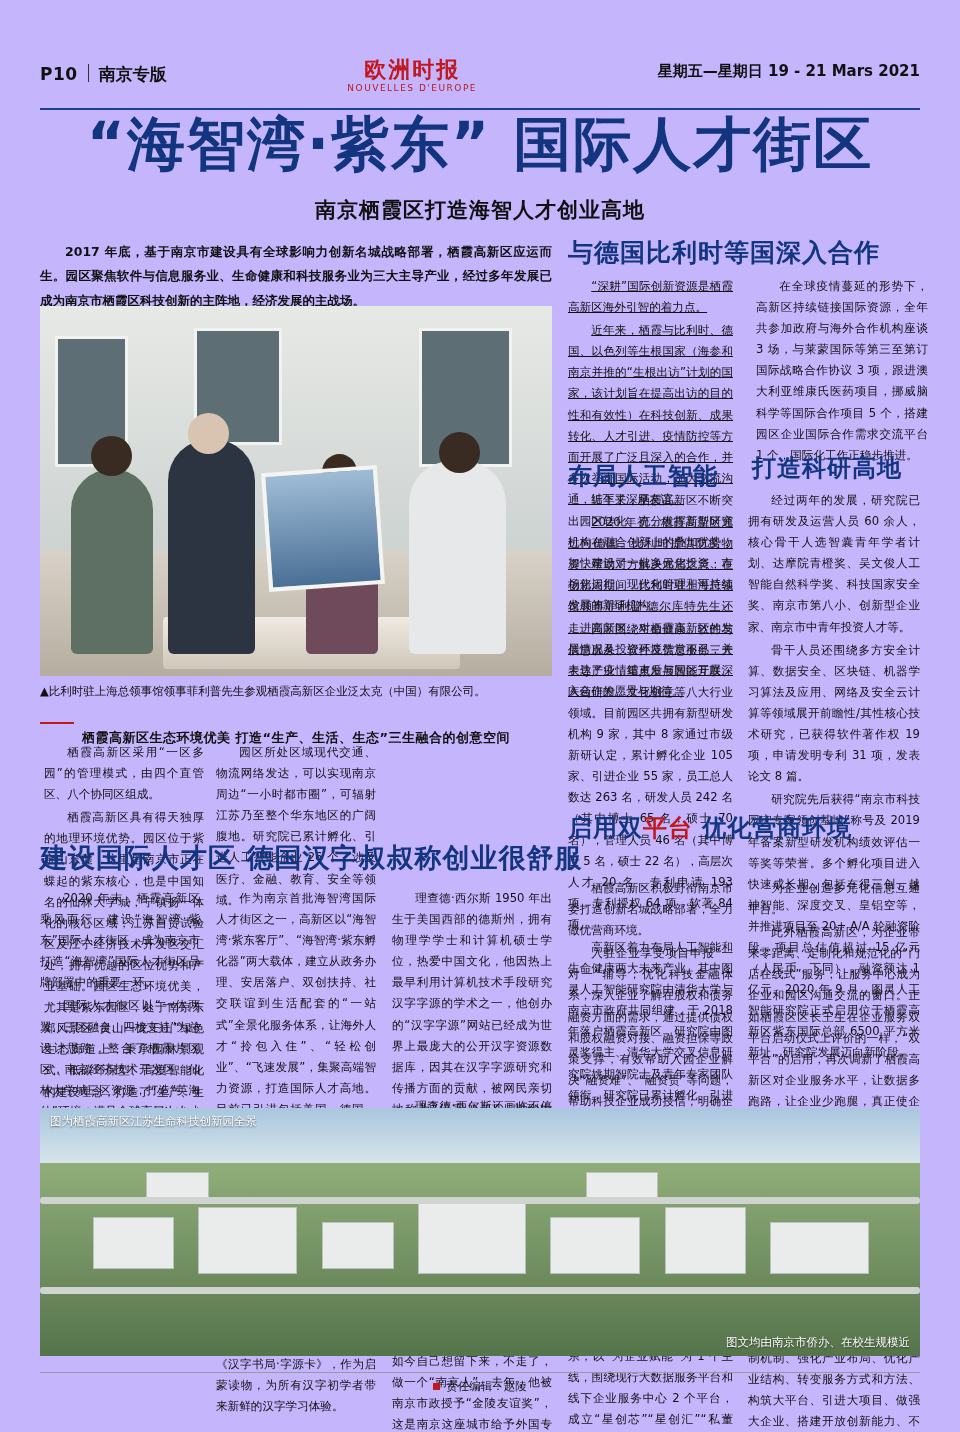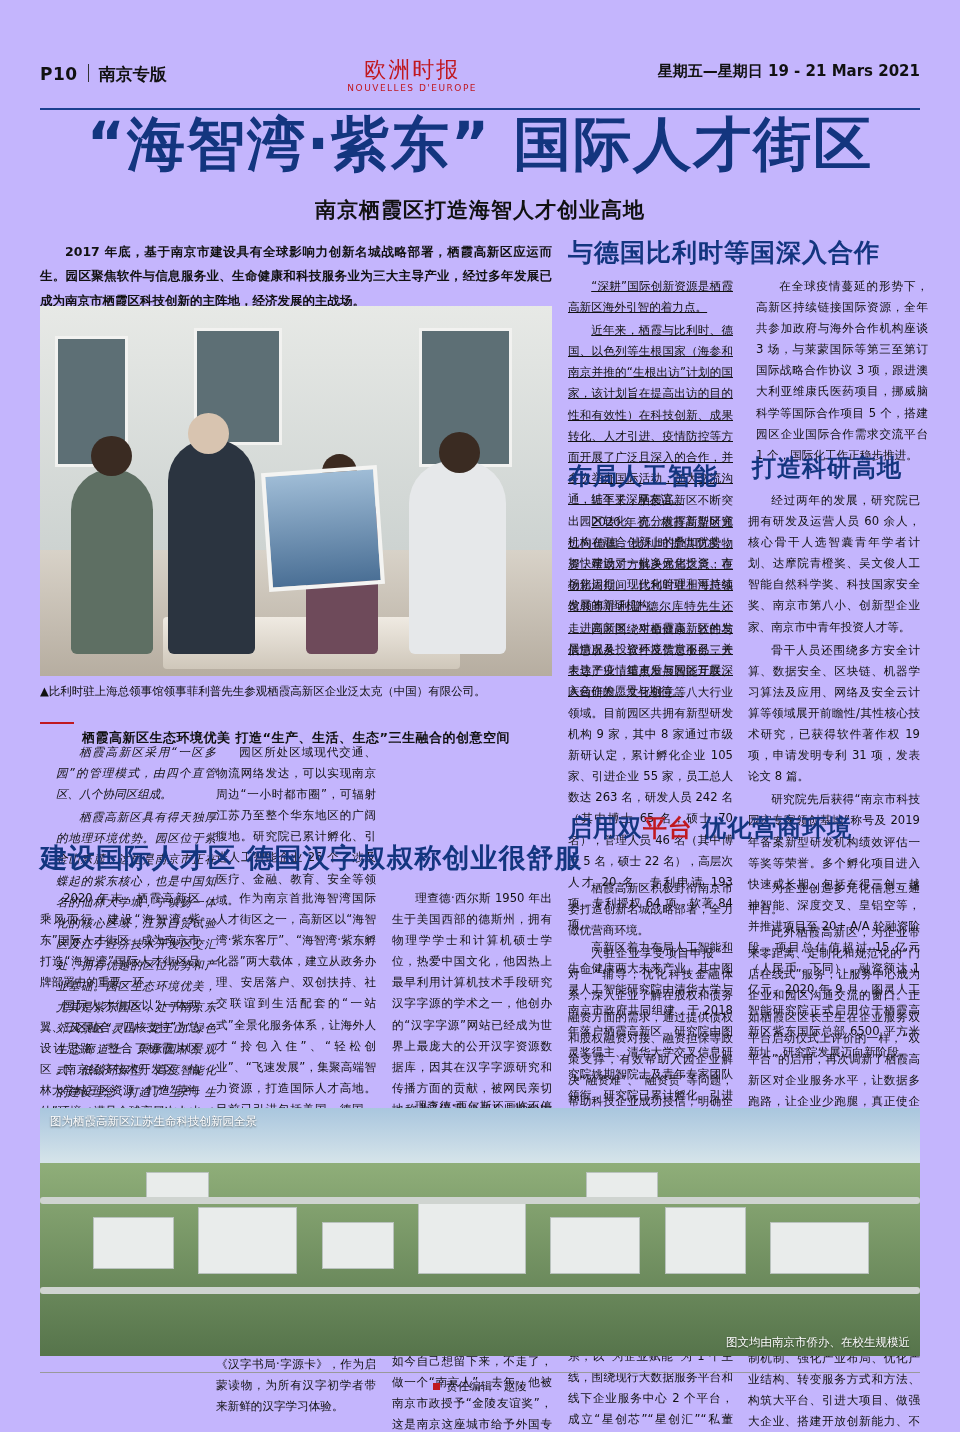--- a/index.html
+++ b/index.html
@@ -50,21 +50,21 @@
   .mast-section {
     font-size: 17px;
     color: #111;
   }
   .mast-center {
     text-align: center;
     margin-top: -4px;
   }
   .mast-logo-cn {
     font-size: 22px;
-    font-weight: normal;
+    font-weight: bold;
     color: #c0181f;
     letter-spacing: 2px;
     line-height: 1.1;
   }
   .mast-logo-fr {
     font-size: 9px;
     color: #c0181f;
     letter-spacing: 1.5px;
     margin-top: 1px;
   }
@@ -348,21 +348,21 @@
       <div class="head" style="left:78%;bottom:55%;width:8%;height:11%;background:#3a2b22;"></div>
       <div class="board"></div>
     </div>
     <div class="caption cap1">▲比利时驻上海总领事馆领事菲利普先生参观栖霞高新区企业泛太克（中国）有限公司。</div>
 
     <div class="rule-ornament">
       <span class="line"></span>
       <span class="txt">栖霞高新区生态环境优美 打造“生产、生活、生态”三生融合的创意空间</span>
     </div>
 
-    <div class="col" style="left:16px; top:506px; width:160px;font-style:italic;">
+    <div class="col" style="left:4px; top:506px; width:160px;">
       <p>栖霞高新区采用“一区多园”的管理模式，由四个直管区、八个协同区组成。</p>
       <p>栖霞高新区具有得天独厚的地理环境优势。园区位于紫金山东麓，这里是南京市正在蝶起的紫东核心，也是中国知名的仙林大学城，宁镇扬一体化的核心区域，江苏自贸试验区及江宁经济技术开发区交汇处，拥有优越的区位优势和产业基础。园区生态环境优美，尤其是紫东园区，处于南京东郊风景区“灵山一龙王山”绿色生态廊道上，秉承园林景观式、低碳环保型、高度智能化的建设理念，打造了“生产、生活、生态”三生融合的创意空间。</p>
       <p>南京科教资源丰富，仙林大学城是高校集聚的地方，栖霞高新区依托大学城科教资源优势，入驻了以南京大学为代表的 18 所高校，在校生规模近 20 万人，为企业发展提供了强大的智力支持与人才保证。</p>
     </div>
     <div class="col" style="left:176px; top:506px; width:160px;">
       <p>园区所处区域现代交通、物流网络发达，可以实现南京周边“一小时都市圈”，可辐射江苏乃至整个华东地区的广阔腹地。研究院已累计孵化、引进人工智能企业 26 个，涉及医疗、金融、教育、安全等领域。</p>
     </div>
 
     <div class="sec-title" style="left:528px; top:0px; font-size:25px;">与德国比利时等国深入合作</div>
     <div class="col" style="left:528px; top:40px; width:165px;text-decoration:underline;">

